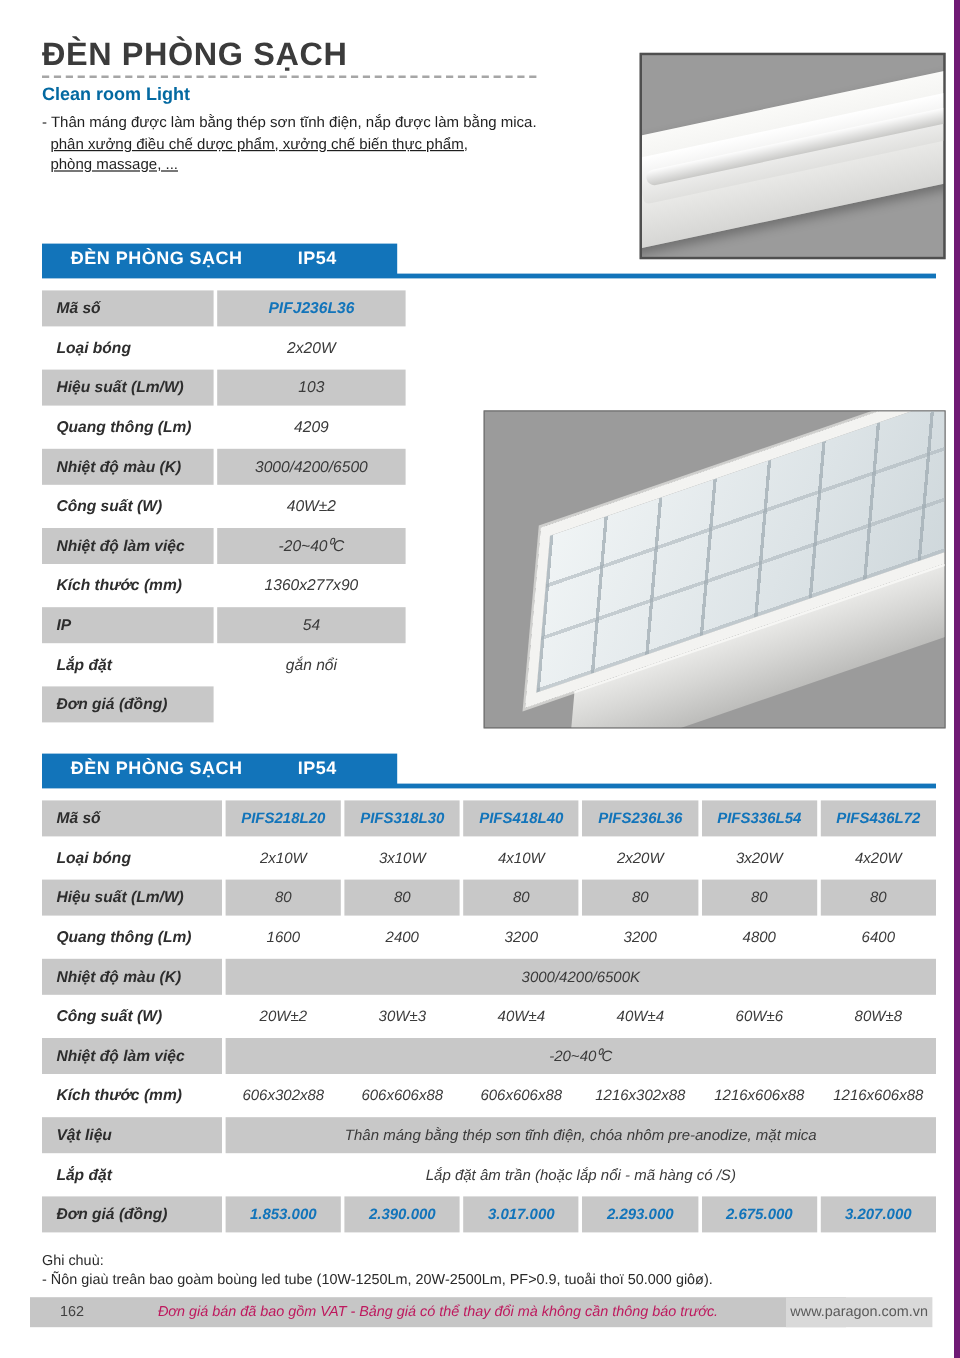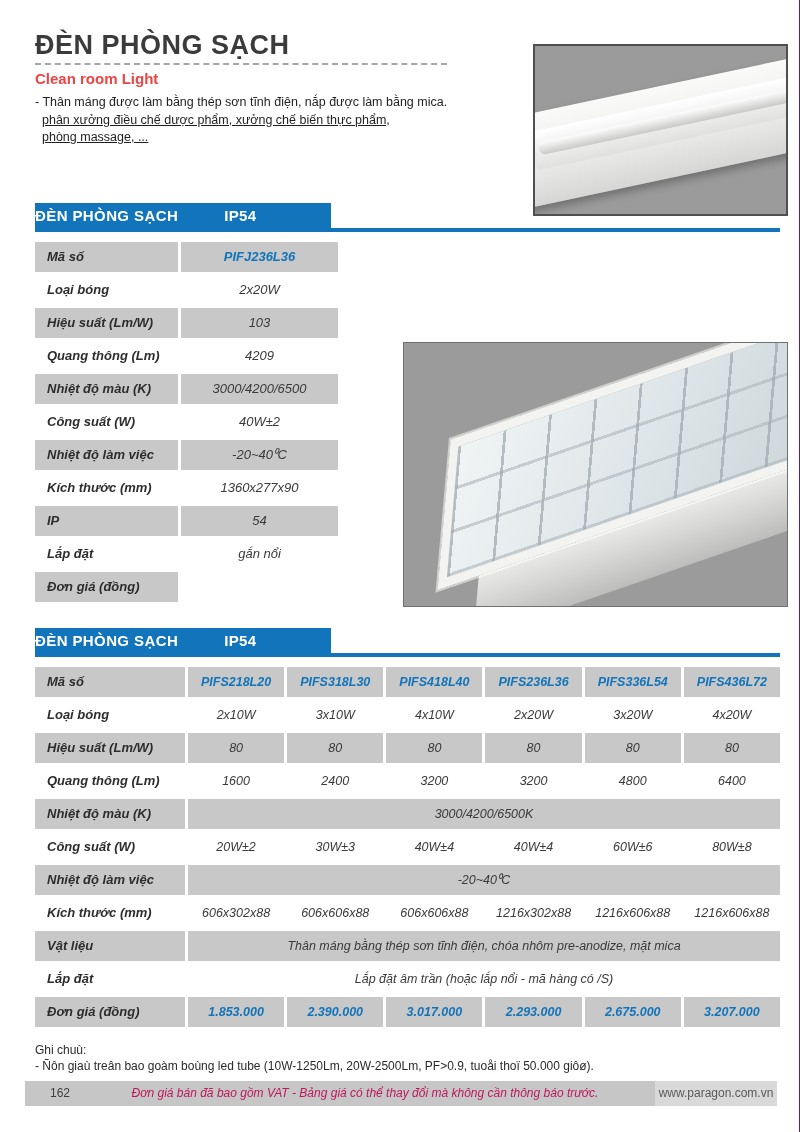--- a/index.html
+++ b/index.html
@@ -1,26 +1,26 @@
 <!DOCTYPE html>
 <html><head>
 <meta charset="utf-8">
 <style>
   * { margin:0; padding:0; box-sizing:border-box; }
   body { background:#ffffff; font-family:"Liberation Sans", sans-serif; }
   .page { position:relative; width:800px; height:1132px; background:#ffffff;
-          border-right:1px solid #701a75; overflow:hidden; }
+          border-right:5px solid #701a75; overflow:hidden; }
 
   
   .title { position:absolute; left:35px; top:30px; font-size:27px; font-weight:bold;
            color:#3b3b3b; letter-spacing:0.5px; }
   .title-dash { position:absolute; left:35px; top:63px; width:412px;
                 border-top:2px dashed #a6a6a6; }
   .subtitle { position:absolute; left:35px; top:70px; font-size:15px; font-weight:bold;
-              color:#ef4444; }
+              color:#0369a1; }
   .desc { position:absolute; left:35px; top:94px; font-size:12.5px; color:#1f1f1f;
           line-height:17.5px; width:480px; }
   .desc .indent { padding-left:7px;text-decoration:underline; }
 
   
   .photo1 { position:absolute; left:533px; top:44px; width:255px; height:172px;
             background:#9b9b9b; border:2px solid #4f4f4f; overflow:hidden; }
   .batten { position:absolute; left:-25px; top:40px; width:310px; height:92px;
             transform:rotate(-12deg); }
   .batten-base { position:absolute; inset:0; border-radius:6px;
@@ -44,21 +44,21 @@
                 repeating-linear-gradient(0deg, rgba(172,182,188,0.6) 0 3px, transparent 3px 40px),
                 linear-gradient(115deg,#f0f4f5 0%,#dde4e7 55%,#ccd5d9 100%); }
   .trof-side { width:420px; height:58px; transform:skewX(-24deg); margin-top:0px;
                background:linear-gradient(180deg,#e9e9e7 0%,#d6d6d4 45%,#bdbdbb 100%);
                box-shadow:inset 0 2px 0 #f6f6f4; }
 
   
   .sec { position:absolute; left:35px; width:745px; height:26px; }
   .sec .bar { position:absolute; left:0; top:0; width:296px; height:26px;
               background:#1274ba; color:#ffffff; font-size:15px; font-weight:bold;
-              line-height:26px; letter-spacing:0.4px; }
+              line-height:26px; padding-left:24px; letter-spacing:0.4px; }
   .sec .bar .ip { margin-left:46px; }
   .sec .rule { position:absolute; left:0; bottom:-3px; width:100%; height:4px;
                background:#1274ba; }
   #sec1 { top:203px; }
   #sec2 { top:628px; }
 
   
   .tbl { position:absolute; left:35px; }
   #tbl1 { top:242px; width:303px; }
   #tbl2 { top:667px; width:745px; }

